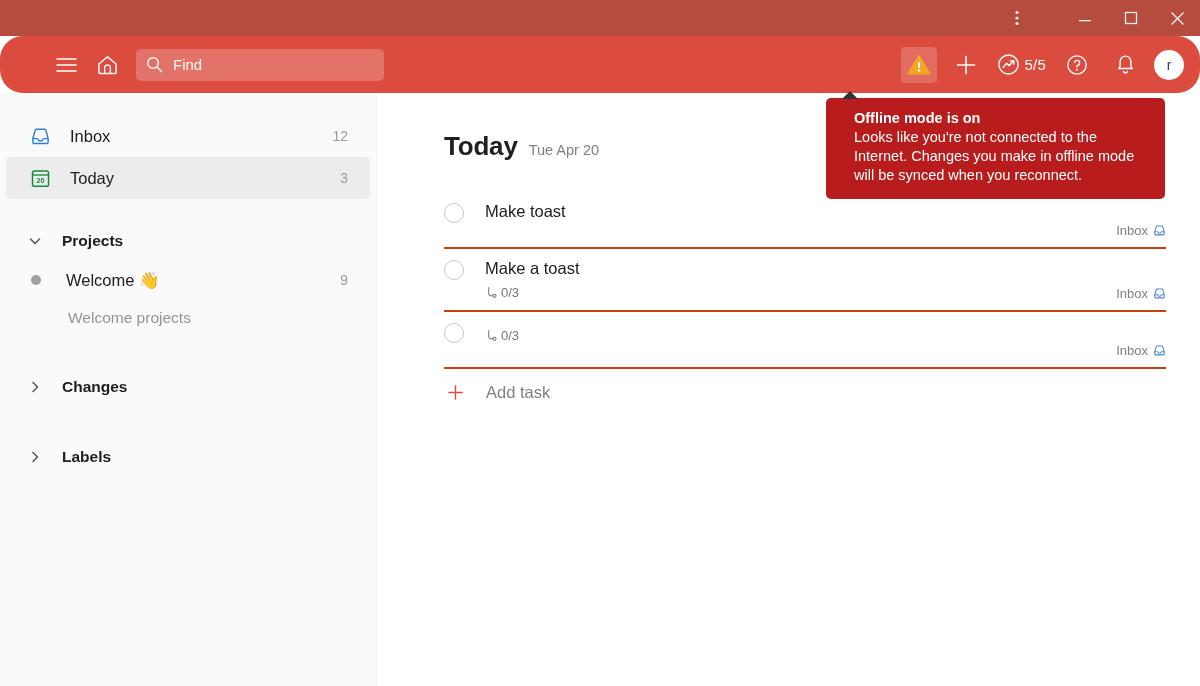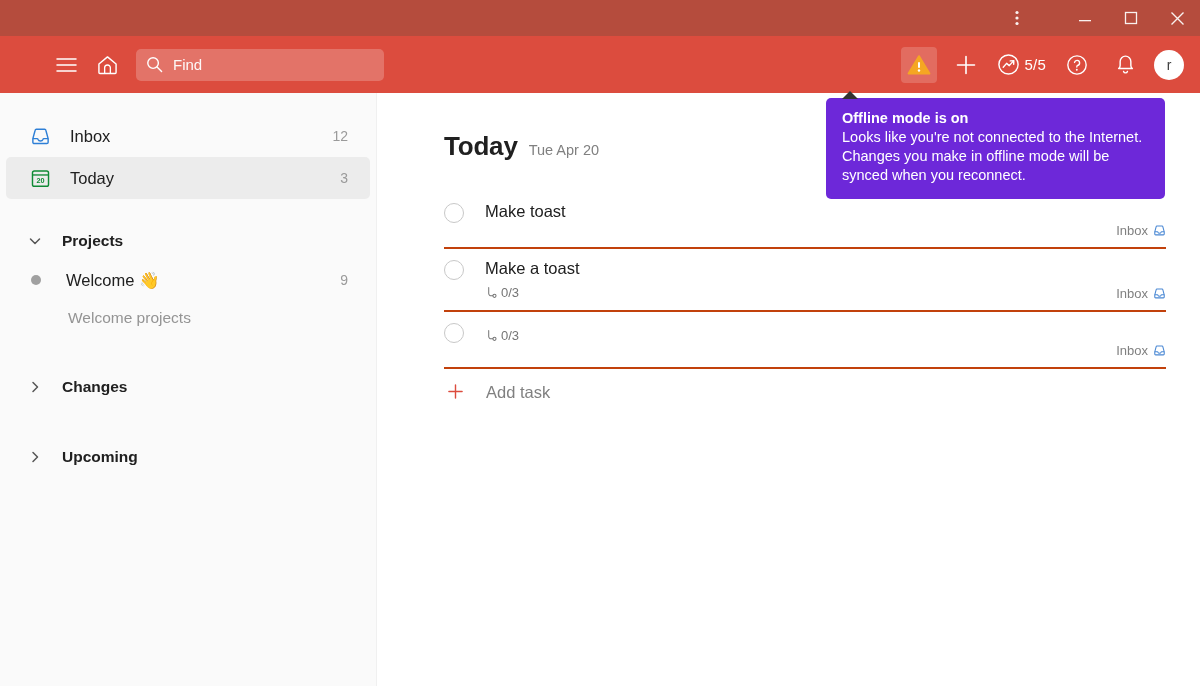--- a/index.html
+++ b/index.html
@@ -20,21 +20,21 @@
     width: 46px; height: 36px;
     display: flex; align-items: center; justify-content: center;
     color: #ffffff; opacity: .92;
   }
   .tb-btn svg { display: block; }
 
   
   .toolbar {
     position: absolute; left: 0; top: 36px; width: 1200px; height: 57px;
     background: #dc4c3e;
-    display: flex; align-items: center;
+    display: flex; align-items: center; border-radius: 23px;
   }
   .tool-icon {
     width: 34px; height: 34px;
     display: flex; align-items: center; justify-content: center;
     color: #ffffff; border-radius: 4px; flex: none;
   }
   .searchbox {
     margin-left: 12px; width: 248px; height: 32px;
     background: rgba(255,255,255,.22);
     border-radius: 5px;
@@ -127,31 +127,31 @@
   .sub-meta { display: flex; align-items: center; margin-top: 7px; color: #757575; }
   .sub-text { font-size: 13px; margin-left: 3px; }
   .task-proj {
     position: absolute; right: 0; bottom: 9px;
     display: flex; align-items: center;
     font-size: 13px; color: #808080;
   }
   .task-proj .pi { margin-left: 5px; display: flex; }
 
   .addtask {
-    display: flex; align-items: flex-start;
+    display: flex; align-items: center;
     padding: 14px 0 0 1px; color: #808080;
   }
   .addtask .plus { width: 20px; display: flex; align-items: center; justify-content: center; color: #dc4c3e; flex: none; }
   .addtask .at-label { margin-left: 21px; font-size: 16.5px; color: #808080; }
 
   
   .tooltip {
     position: absolute; left: 826px; top: 98px; width: 339px;
-    background: #6d28d9; color: #ffffff;
-    border-radius: 5px; padding: 12px 16px 14px 16px;
+    background: #b91c1c; color: #ffffff;
+    border-radius: 5px; padding: 12px 16px 14px 28px;
     z-index: 50;
   }
   .tooltip:before {
     content: ""; position: absolute; top: -7px; left: 16px;
     border-left: 8px solid transparent; border-right: 8px solid transparent;
     border-bottom: 8px solid #333333;
   }
   .tt-title { font-size: 14.5px; font-weight: bold; margin-bottom: 2px; }
   .tt-body { font-size: 14.5px; line-height: 19px; }
 </style>
@@ -321,21 +321,21 @@
   </div>
 
   <div class="sp-2"></div>
 
   <div class="section-head">
     <span class="chev">
       <svg width="14" height="14" viewBox="0 0 14 14">
           <path d="M5 2.5 L9.5 7 L5 11.5" fill="none" stroke="currentColor" stroke-width="1.5" stroke-linecap="round" stroke-linejoin="round"></path>
         </svg>
     </span>
-    <span class="section-title">Upcoming</span>
+    <span class="section-title">Labels</span>
   </div>
 </div>
 
 <div class="main">
   <div class="page-head">
     <span class="page-title">Today</span>
     <span class="page-date">Tue Apr 20</span>
   </div>
 
   <div class="task">

